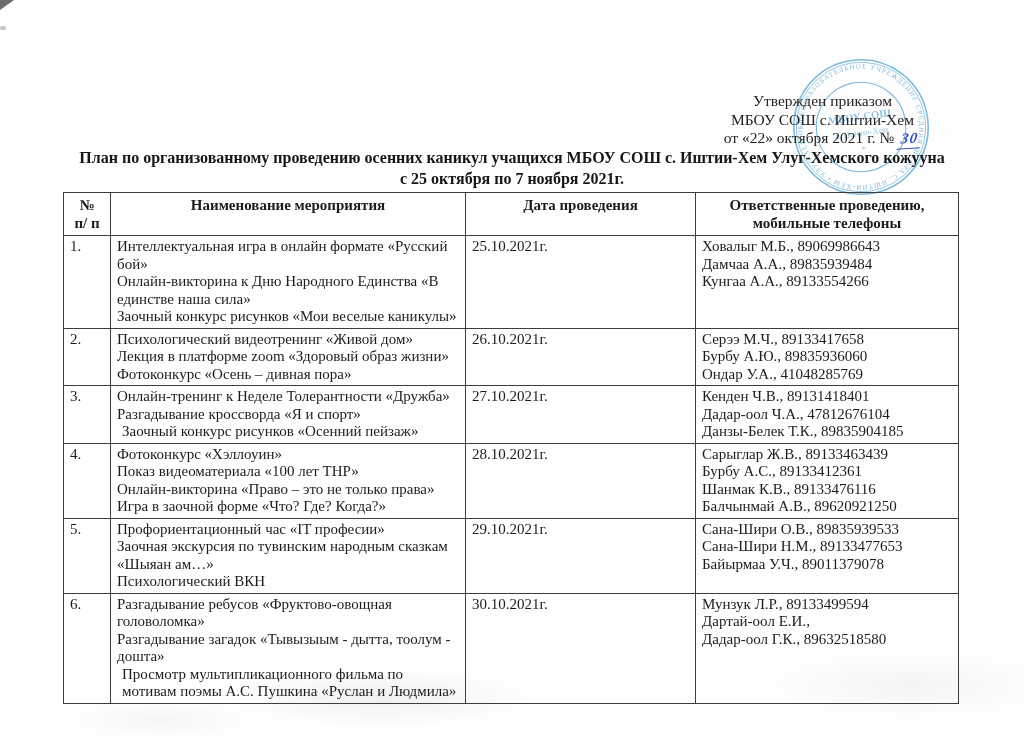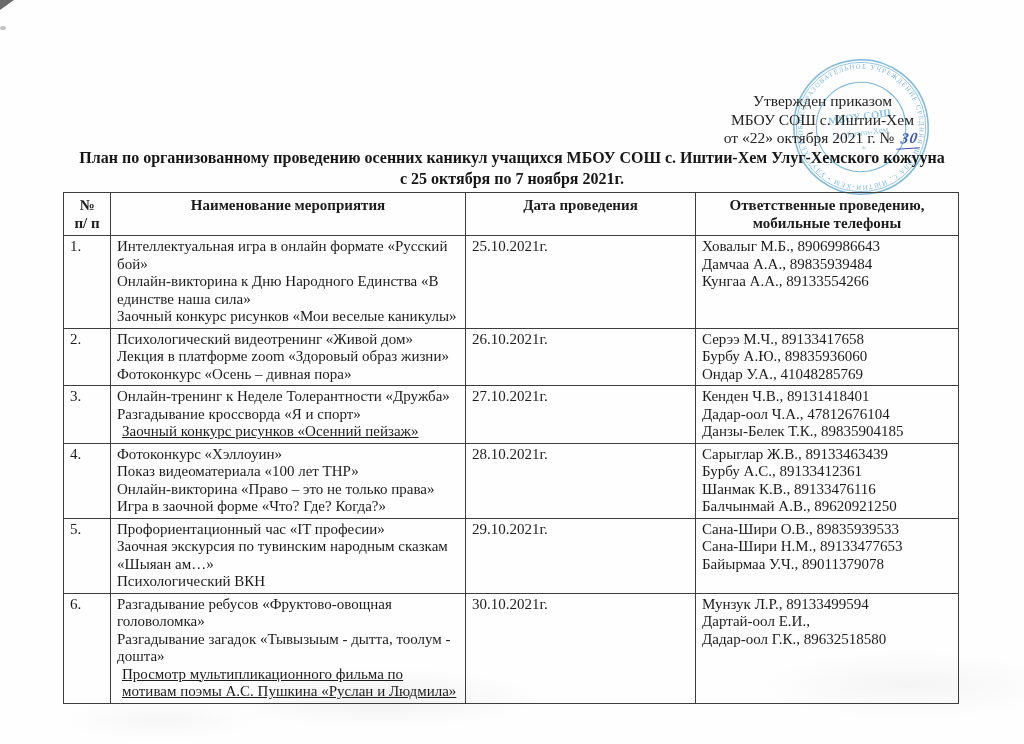--- a/index.html
+++ b/index.html
@@ -50,21 +50,21 @@
     position:absolute; top:192px; left:63px; width:895px;
     border-collapse:collapse; table-layout:fixed;
     font-size:15px; line-height:17.5px; color:#1c1c1c;
   }
   table.plan th, table.plan td {
     border:1px solid #3d3d3d; vertical-align:top; padding:2px 6px;
   }
   table.plan th { font-weight:bold; text-align:center; padding:3px 4px; line-height:18px; }
   td.num { text-align:left; padding-left:8px; }
   td.date { text-align:left; }
-  .indent { padding-left:5px;text-decoration:underline; }
+  .indent { padding-left:5px; }
 
   
   .stamp {
     position:absolute; left:788px; top:54px; width:146px; height:146px;
     opacity:.72; pointer-events:none; transform:rotate(-8deg);
   }
   .stamp svg { width:100%; height:100%; }
   .stamp text { fill:#4d9fce; }
 </style>
 </head>

